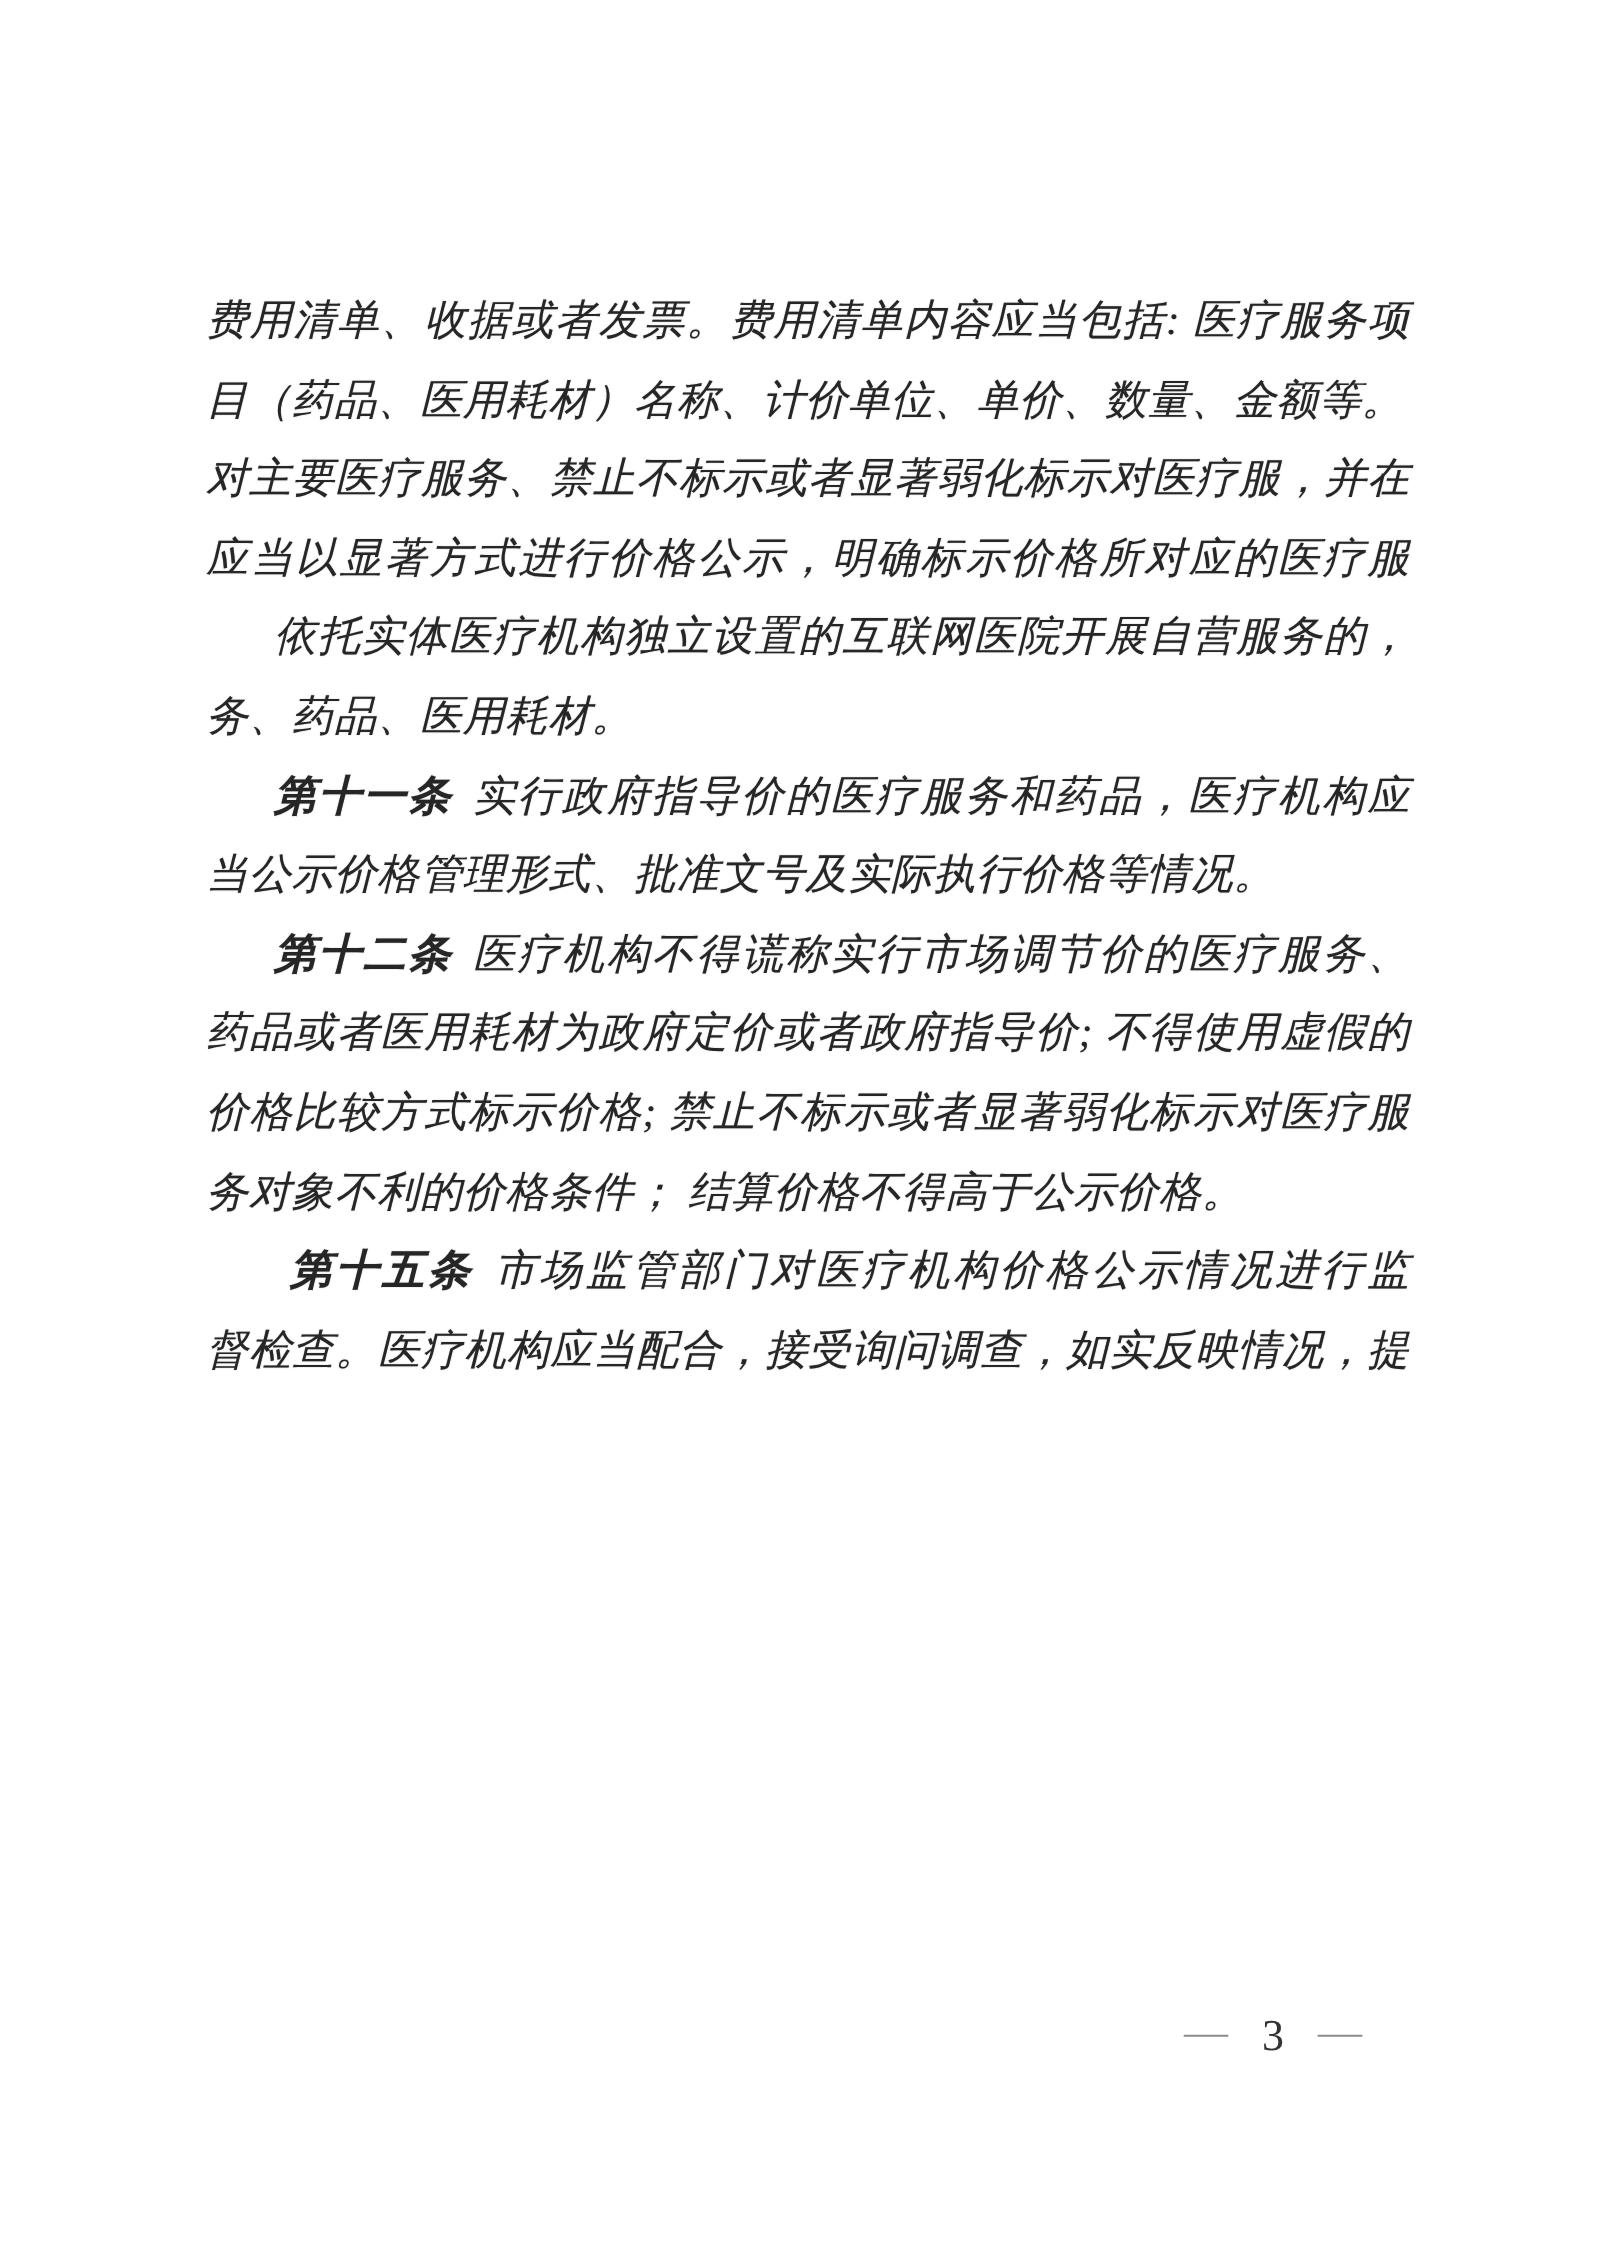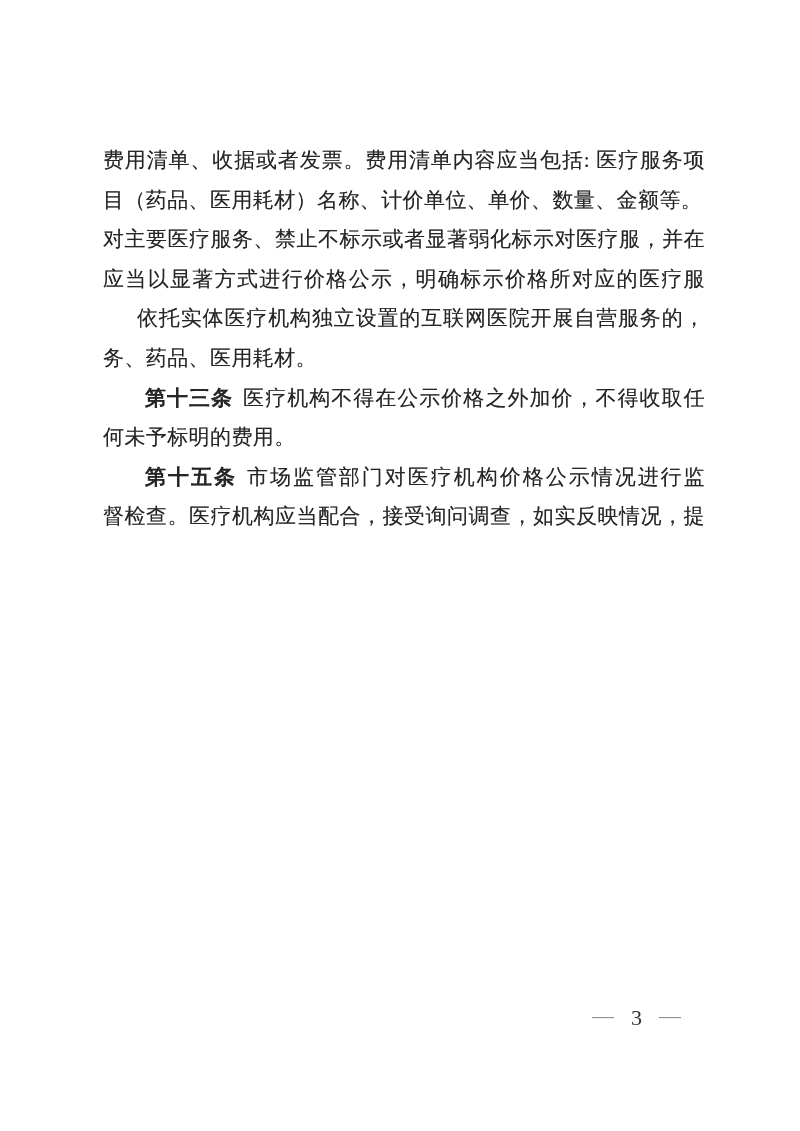--- a/index.html
+++ b/index.html
@@ -16,21 +16,21 @@
     position: absolute;
     left: 103px;
     top: 141px;
     width: 602px;
     font-size: 21px;
     line-height: 39.6px;
     letter-spacing: 0.4px;
     text-shadow: 0 0 0.6px rgba(38,38,38,0.45);
   }
   .para { margin: 0; }
-  .line { text-align: justify; text-align-last: justify; }
+  .line { text-align: justify; text-align-last: justify; font-style: italic; }
   .line.e { text-align-last: left; }
   .ind1 { text-indent: 34px; }
   .ind2 { text-indent: 42px; }
   .head { font-weight: 700; margin-right: 10px; }
   .footer {
     position: absolute;
     top: 1004px;
     left: 592px;
     display: flex;
     align-items: center;
@@ -55,26 +55,32 @@
     <div class="para">
       <div class="line j">对主要医疗服务、禁止不标示或者显著弱化标示对医疗服，并在</div>
     </div>
 
     <div class="para">
       <div class="line j">应当以显著方式进行价格公示，明确标示价格所对应的医疗服</div>
       <div class="line j ind1">依托实体医疗机构独立设置的互联网医院开展自营服务的，</div>
       <div class="line e">务、药品、医用耗材。</div>
     </div>
 
-
+    <div class="para">
+      <div class="line j ind1"><b class="head">第十一条</b><span>实行政府指导价的医疗服务和药品，医疗机构应</span></div>
+      <div class="line e">当公示价格管理形式、批准文号及实际执行价格等情况。</div>
+    </div>
 
     <div class="para">
-      <div class="line j ind2"><b class="head">第十三条</b><span>医疗机构不得在公示价格之外加价，不得收取任</span></div>
-      <div class="line e">何未予标明的费用。</div>
+      <div class="line j ind1"><b class="head">第十二条</b><span>医疗机构不得谎称实行市场调节价的医疗服务、</span></div>
+      <div class="line j">药品或者医用耗材为政府定价或者政府指导价; 不得使用虚假的</div>
+      <div class="line j">价格比较方式标示价格; 禁止不标示或者显著弱化标示对医疗服</div>
+      <div class="line e">务对象不利的价格条件； 结算价格不得高于公示价格。</div>
     </div>
+
 
 
     <div class="para">
       <div class="line j ind2"><b class="head">第十五条</b><span>市场监管部门对医疗机构价格公示情况进行监</span></div>
       <div class="line j">督检查。医疗机构应当配合，接受询问调查，如实反映情况，提</div>
     </div>
 
   </div>
 
   <div class="footer">

